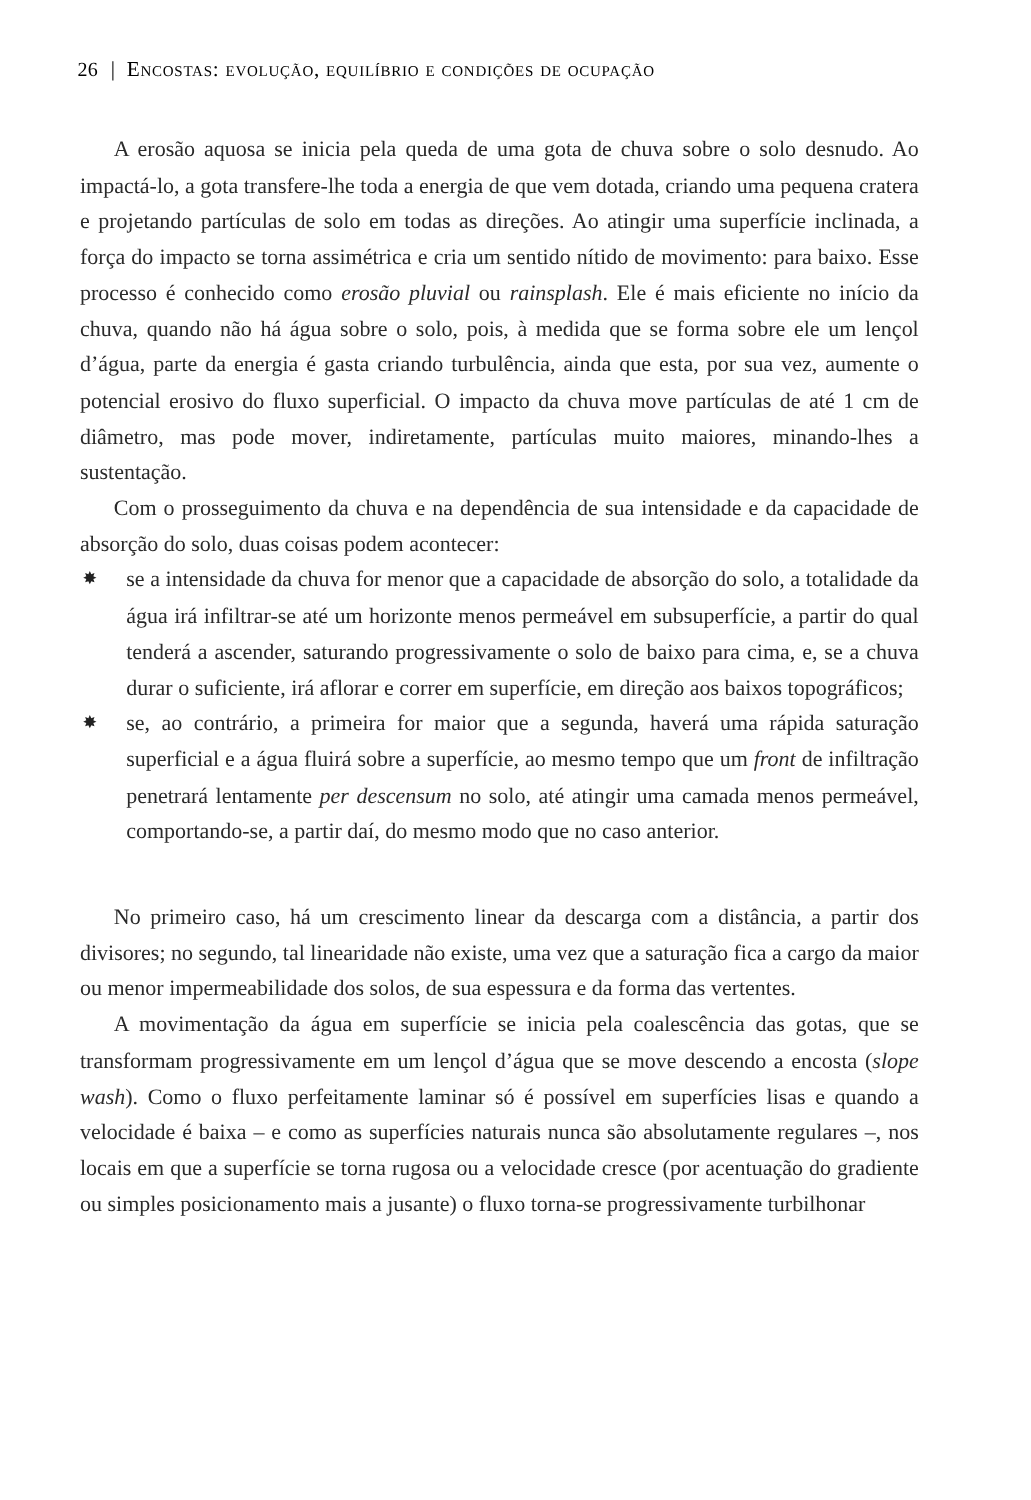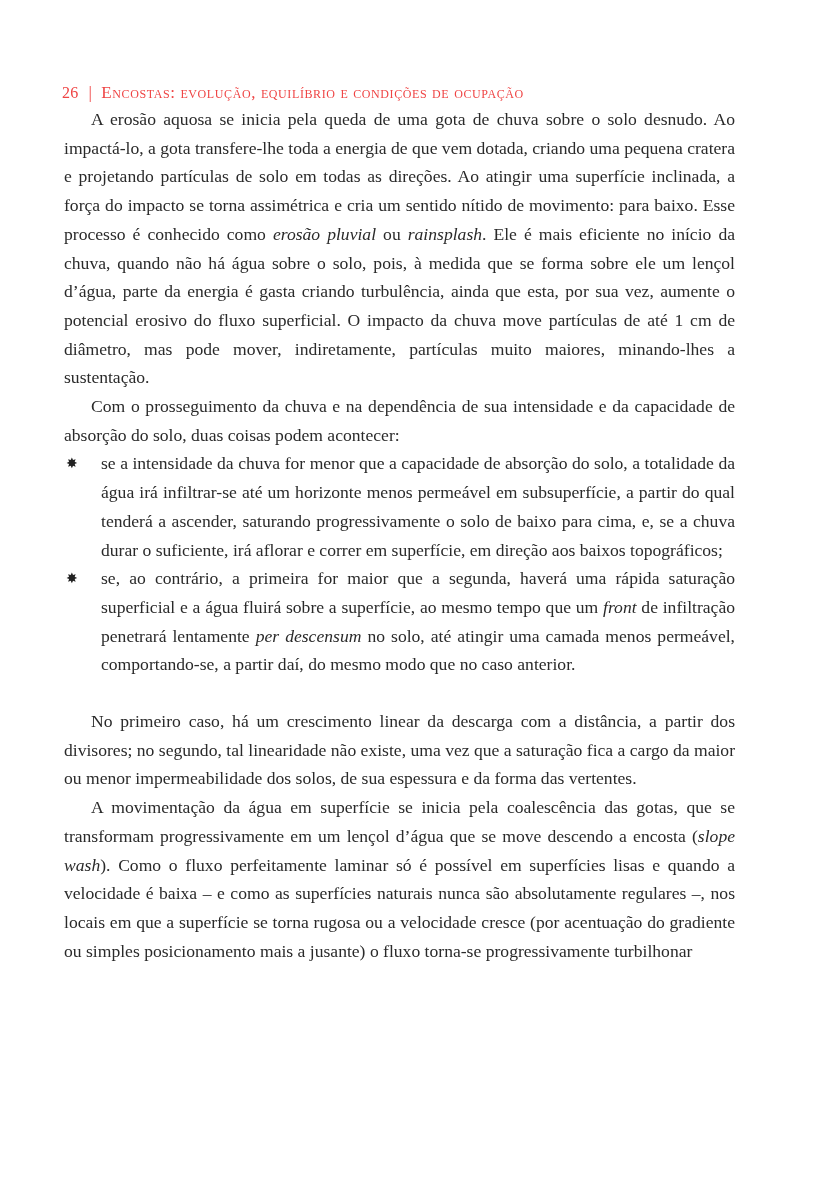--- a/index.html
+++ b/index.html
@@ -14,24 +14,23 @@
       overflow: hidden;
       color: #2a2a2a;
       font-family: "DejaVu Serif", "Liberation Serif", serif;
     }
     .running-head {
       position: absolute;
       left: 62px;
       top: 46px;
       font-family: "Liberation Serif", "DejaVu Serif", serif;
       font-size: 16px;
-      color: #ef4444;
+      color: #000000;
       letter-spacing: 0.3px;
       white-space: nowrap;
-      margin-top: 37px;
     }
     .running-head .page-number {
       font-size: 16px;
     }
     .running-head .sep {
       display: inline-block;
       margin: 0 9px 0 10px;
       font-size: 17px;
     }
     .running-head .title {
@@ -50,21 +49,21 @@
       text-align: justify;
       hyphens: manual;
     }
     .text-block p {
       margin: 0;
     }
     .text-block p.indent {
       text-indent: 27px;
     }
     .text-block p.gap-before {
-      margin-top: 28px;
+      margin-top: 40px;
     }
     .bullets {
       list-style: none;
       margin: 0;
       padding: 0 0 0 37px;
     }
     .bullets li {
       position: relative;
       text-align: justify;
     }

